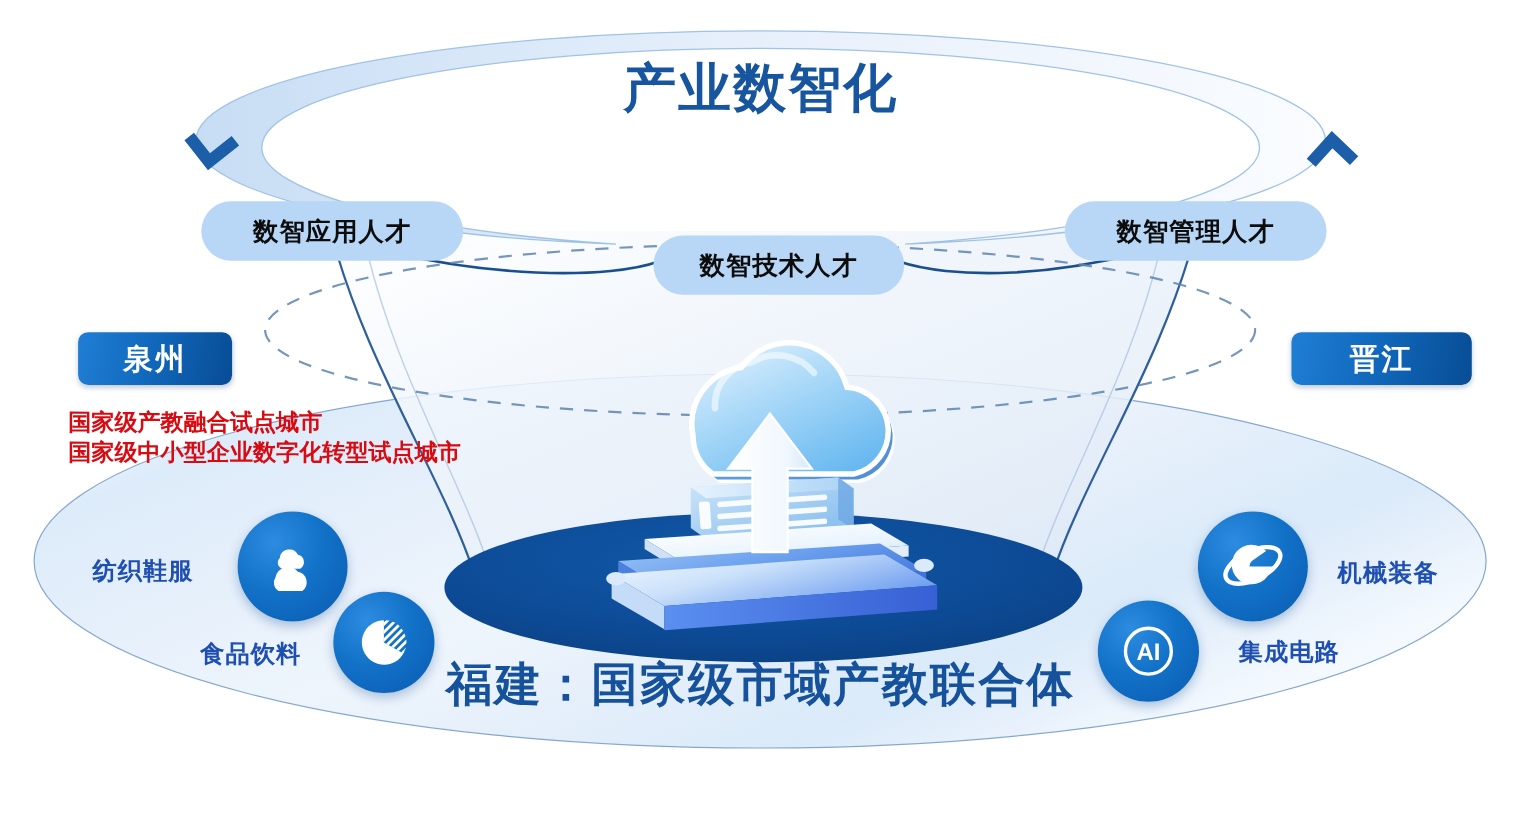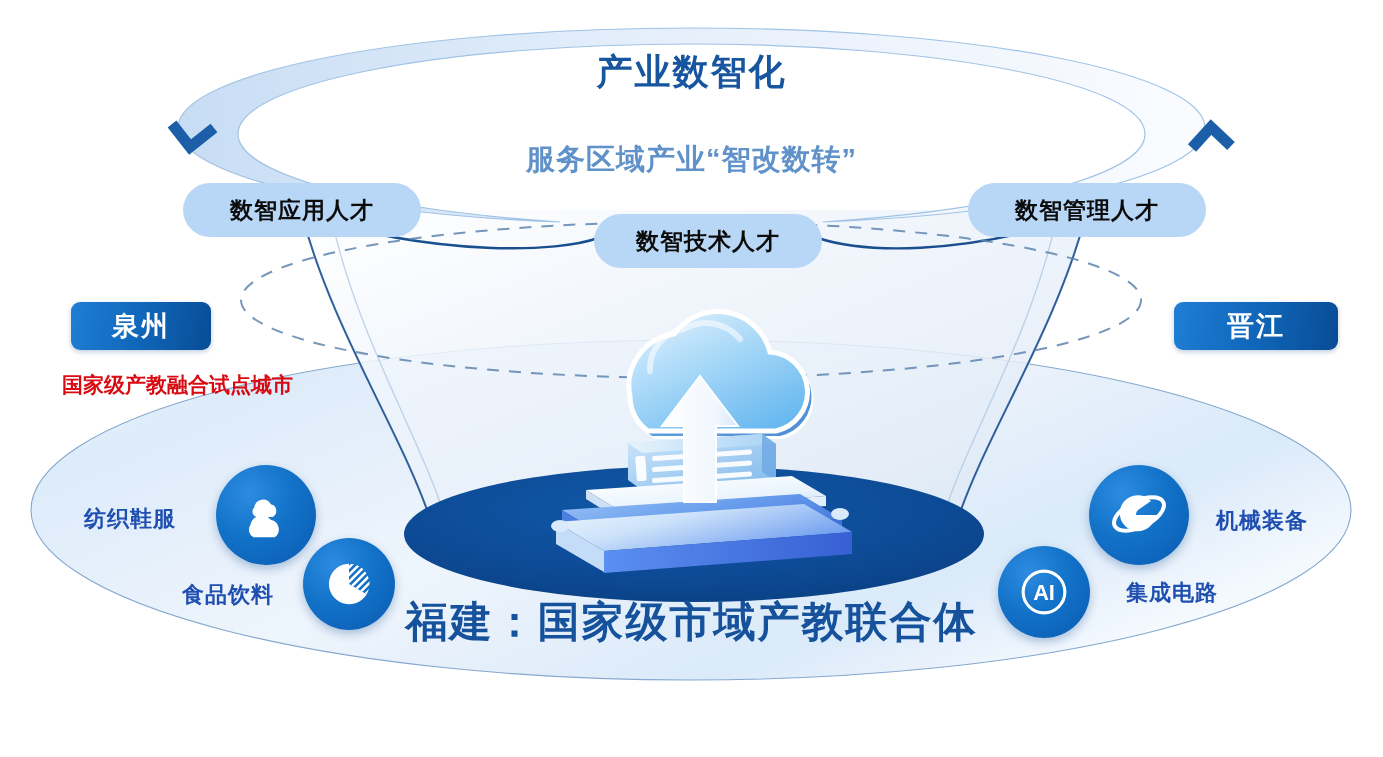--- a/index.html
+++ b/index.html
@@ -27,21 +27,21 @@
   
   .headline {
     position: absolute;
     left: 0;
     width: 1383px;
     text-align: center;
     z-index: 20;
   }
   #main-title {
     top: 48px;
-    font-size: 36px;
+    font-size: 48px;
     font-weight: bold;
     color: #17559f;
     letter-spacing: 2px;
   }
   #sub-title {
     top: 140px;
     font-size: 29px;
     font-weight: bold;
     color: #6092c9;
     letter-spacing: 1px;
@@ -344,31 +344,31 @@
       <ellipse cx="60" cy="250" rx="9" ry="6" fill="#dbeafb"></ellipse>
       <ellipse cx="340" cy="238" rx="9" ry="6" fill="#dbeafb"></ellipse>
     </g>
 
     <g>
       <path d="M 200 100 L 238 150 L 216 150 L 216 226 L 184 226 L 184 150 L 162 150 Z" fill="url(#arrowFill)" stroke="#ffffff" stroke-width="2"></path>
     </g>
   </svg>
 
   <div class="headline" id="main-title">产业数智化</div>
-  <div class="headline" id="sub-title">服务区域产业“智改数转”</div>
 
   <div class="pill" id="pill-left">数智应用人才</div>
   <div class="pill" id="pill-center">数智技术人才</div>
   <div class="pill" id="pill-right">数智管理人才</div>
 
   <div class="city-badge" id="badge-quanzhou">泉州</div>
   <div class="city-badge" id="badge-jinjiang">晋江</div>
 
   <div class="honour" id="honours-left">
     <div>国家级产教融合试点城市</div>
+    <div>国家级中小型企业数字化转型试点城市</div>
   </div>
 
   <div class="ind-circle" id="circle-textile">
     <svg width="62" height="62" viewBox="0 0 64 64">
       <path d="M 20 24 a 9 9 0 0 1 17 -3 a 7 7 0 0 1 2 13 l -17 0 a 6 6 0 0 1 -2 -10 z" fill="#ffffff"></path>
       <path d="M 16 42 a 12 12 0 0 1 21 -5 a 10 10 0 0 1 4 18 l -22 0 a 9 9 0 0 1 -3 -13 z" fill="#ffffff"></path>
     </svg>
   </div>
   <div class="ind-circle" id="circle-food">
     <svg width="54" height="54" viewBox="0 0 64 64">

